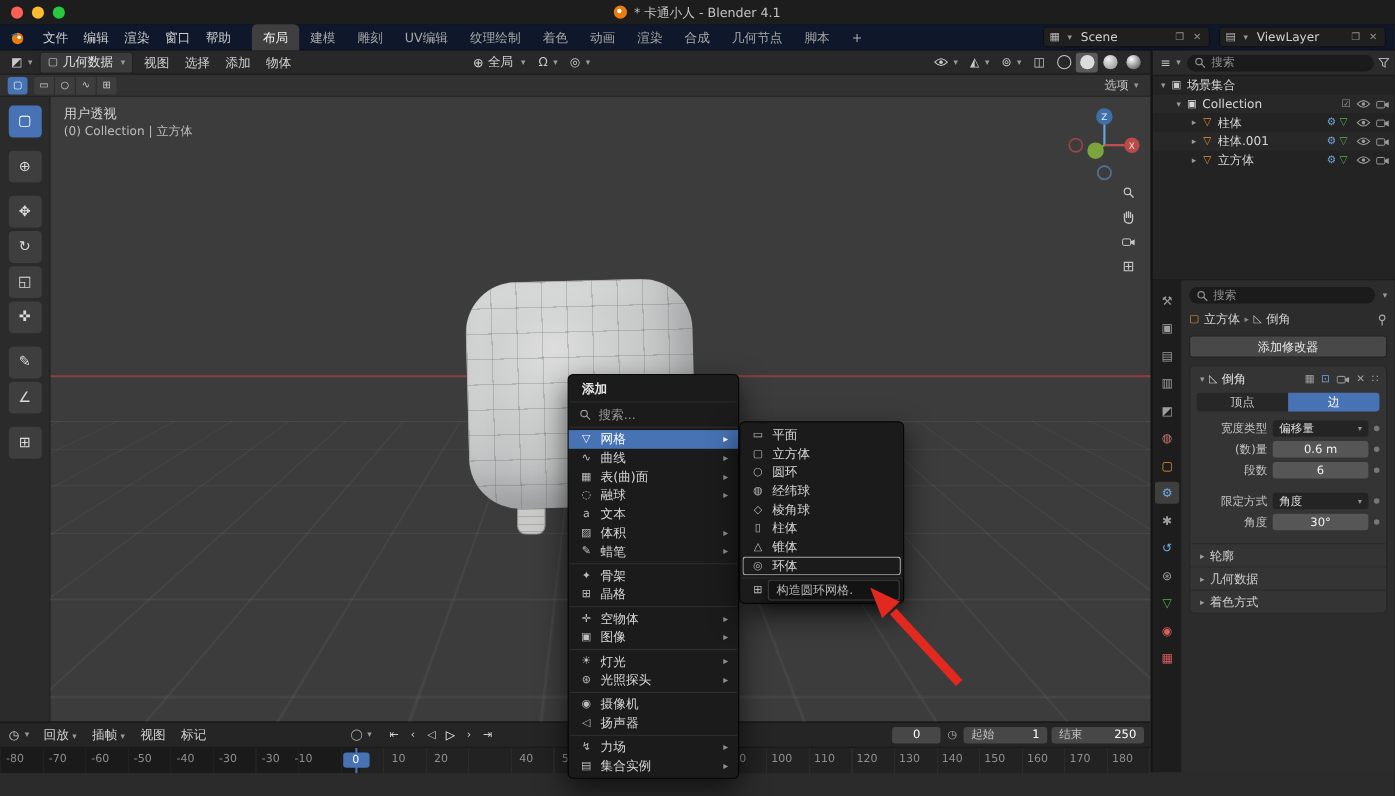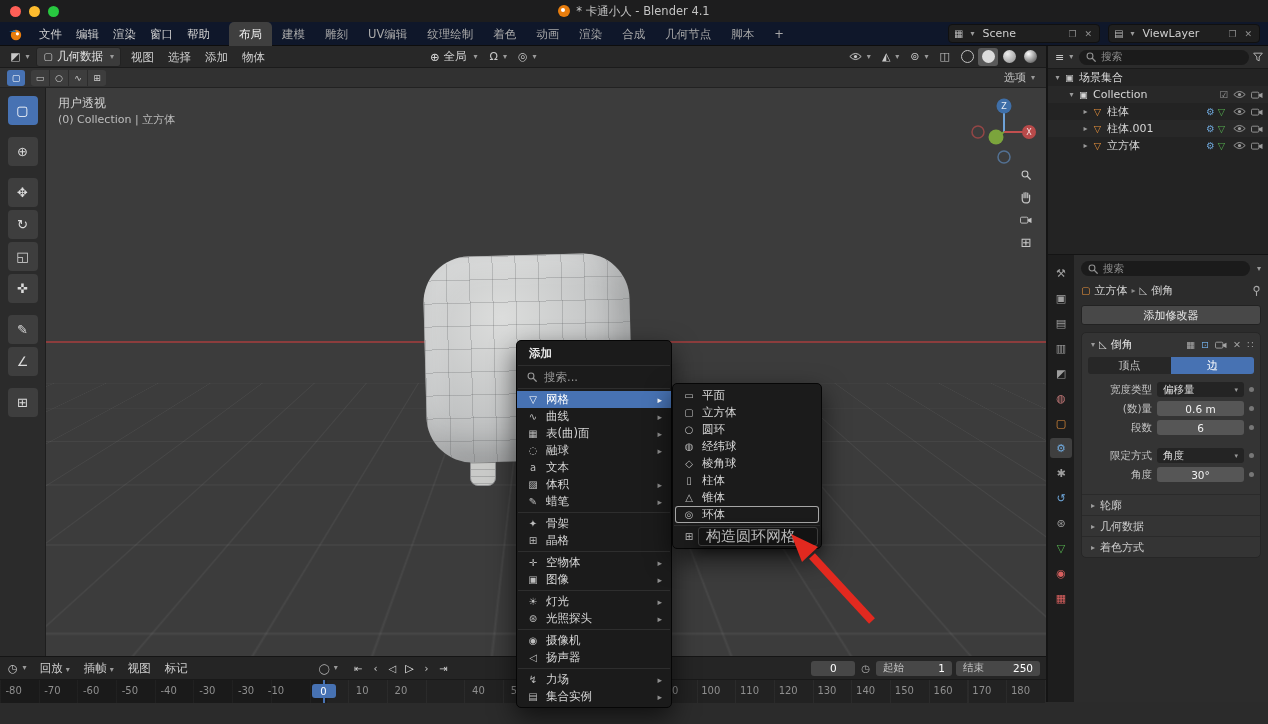--- a/index.html
+++ b/index.html
@@ -183,21 +183,21 @@
   .popup-search{height:18px;display:flex;align-items:center;gap:7px;padding:0 10px;color:#979797}
   .menu-sep{height:1px;background:#2e2e2e;margin:2px 1px}
   .mi{height:17px;display:flex;align-items:center;gap:6px;padding:0 9px;color:#d6d6d6;white-space:nowrap}
   .mi-icon{width:14px;text-align:center;font-size:10px;color:#bdbdbd;flex:none}
   .mi-label{flex:1}
   .mi-sub{color:#8f8f8f;font-size:9px}
   .mi.hl{background:#4772b3;color:#fff}
   .mi.hl .mi-icon,.mi.hl .mi-sub{color:#fff}
   .mi.outline{box-shadow:inset 0 0 0 1px #a6a6a6;border-radius:3px;margin:0 2px;padding:0 7px}
   .tooltip{position:absolute;left:698px;top:527px;width:120px;height:19px;display:flex;align-items:center;
-           padding:0 7px;background:#131313;border:1px solid #3c3c3c;border-radius:3px;font-size:15px;
+           padding:0 7px;background:#131313;border:1px solid #3c3c3c;border-radius:3px;font-size:11px;
            color:#b9b9b9;z-index:45;box-shadow:0 5px 12px rgba(0,0,0,.5);box-sizing:border-box;white-space:nowrap}
   .annot-arrow{position:absolute;left:0;top:0;z-index:60;pointer-events:none}
 </style>
 </head>
 <body>
 
 <div id="app">
 
   <div class="titlebar">
     <div class="lights">

